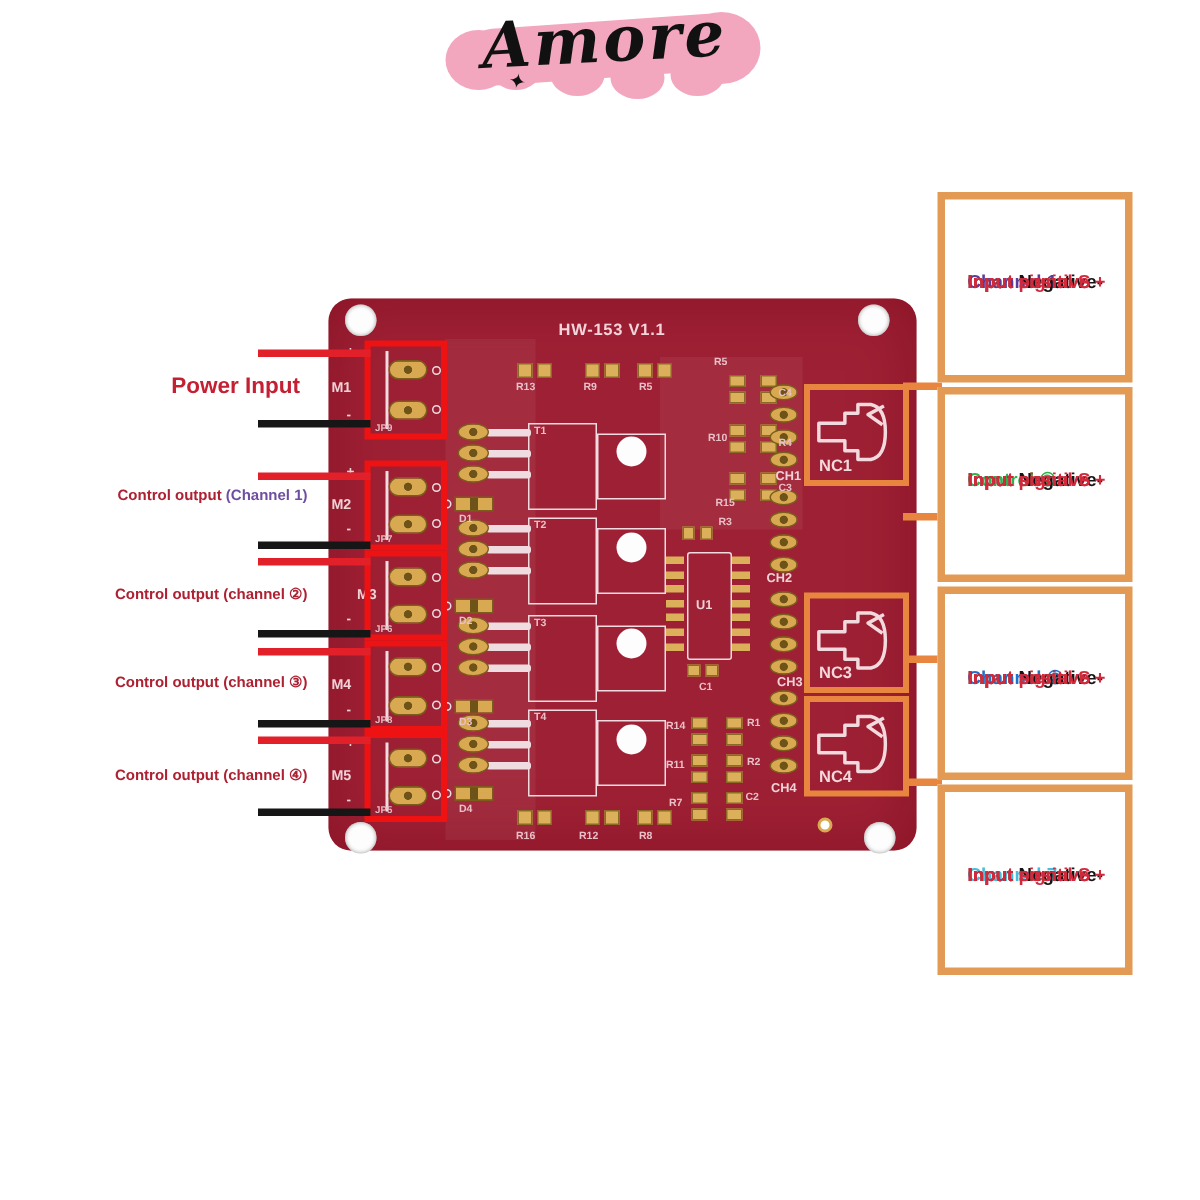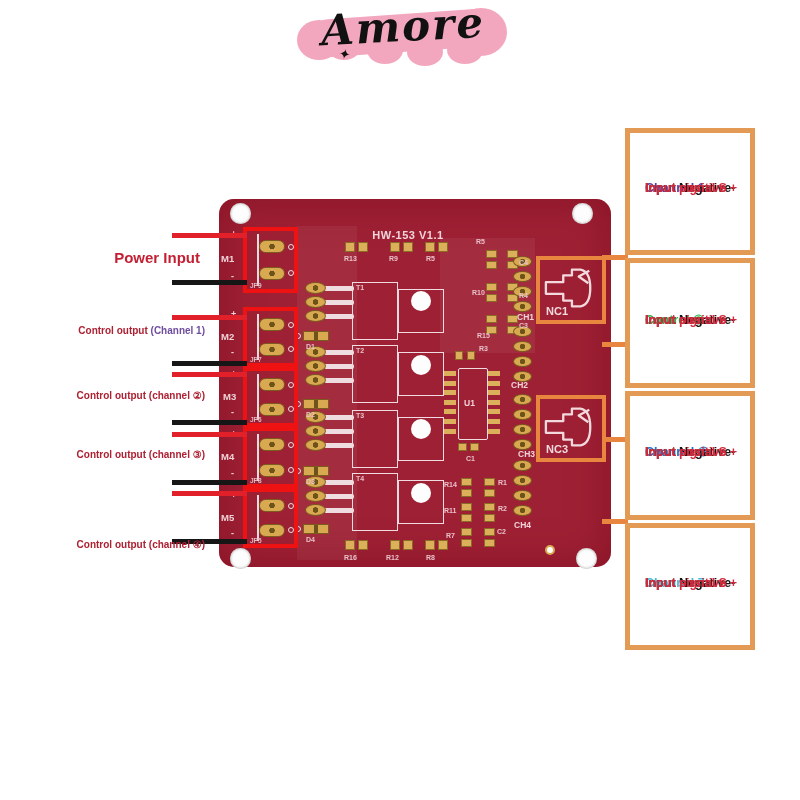--- a/index.html
+++ b/index.html
@@ -88,21 +88,21 @@
   </div>
 
   <div class="pcb"></div>
   <div class="patch" style="left:297px;top:226px;width:60px;height:334px;"></div>
   <div class="patch" style="left:440px;top:238px;width:95px;height:115px;"></div>
   <div class="hole" style="left:230px;top:203px;width:21px;height:21px;"></div>
   <div class="hole" style="left:572px;top:203px;width:21px;height:21px;"></div>
   <div class="hole" style="left:230px;top:548px;width:21px;height:21px;"></div>
   <div class="hole" style="left:576px;top:548px;width:21px;height:21px;"></div>
   <div class="via" style="left:545px;top:545px;width:10px;height:10px;"></div>
-  <div class="pcb-title" style="left:367px;top:214px;width:82px;margin-top:15px;">HW-153 V1.1</div>
+  <div class="pcb-title" style="left:367px;top:214px;width:82px;">HW-153 V1.1</div>
 
   <div id="decor" style="left:0;top:0;width:800px;height:800px;">
       <div class="trace" style="left: 324px; top: 286px; width: 30px; height: 5px;"></div>
       <div class="oval-pad" style="left: 305px; top: 282px; width: 21px; height: 12px;"></div>
       <div class="trace" style="left: 324px; top: 300px; width: 30px; height: 5px;"></div>
       <div class="oval-pad" style="left: 305px; top: 296px; width: 21px; height: 12px;"></div>
       <div class="trace" style="left: 324px; top: 314px; width: 30px; height: 5px;"></div>
       <div class="oval-pad" style="left: 305px; top: 310px; width: 21px; height: 12px;"></div>
       <div class="trace" style="left: 324px; top: 350px; width: 30px; height: 5px;"></div>
       <div class="oval-pad" style="left: 305px; top: 346px; width: 21px; height: 12px;"></div>
@@ -280,21 +280,21 @@
       <div class="t-pad" style="top:7px;"></div>
       <div class="t-pad" style="bottom:7px;"></div>
       <div class="t-ring" style="top:11px;"></div>
       <div class="t-ring" style="bottom:11px;"></div>
       <div class="t-jp silk">JP7</div>
     </div>
   </div>
 
   <div class="term" style="left:218px;top:367px;height:60px;">
     <div class="t-sign" style="left:13px;top:2px;">+</div>
-    <div class="t-m" style="left:5px;top:24px;">M3</div>
+    <div class="t-m" style="left:20px;top:24px;">M3</div>
     <div class="t-sign" style="left:13px;bottom:10px;">-</div>
     <div class="t-box">
       <div class="t-div" style="left:10px;top:3px;bottom:3px;"></div>
       <div class="t-pad" style="top:7px;"></div>
       <div class="t-pad" style="bottom:7px;"></div>
       <div class="t-ring" style="top:11px;"></div>
       <div class="t-ring" style="bottom:11px;"></div>
       <div class="t-jp silk">JP6</div>
     </div>
   </div>
@@ -338,20 +338,29 @@
   </div>
   <div class="nc-box" style="left:536px;top:395px;height:67px;">
     <svg viewBox="0 0 60 56" width="60" height="54" style="left:0;top:1px;">
       <g fill="none" stroke="#f2d9dd" stroke-width="2.4" stroke-linejoin="round">
         <path d="M5 22 h18 v-7 h9 v-6 h9 q10 2 10 19 q0 17 -10 19 h-9 v-6 h-9 v-7 h-18 z"></path>
         <path d="M50 10 l-11 6 10 7"></path>
       </g>
     </svg>
     <div class="silk-lg" style="left:6px;bottom:3px;">NC3</div>
   </div>
+  <div class="nc-box" style="left:536px;top:464px;height:67px;">
+    <svg viewBox="0 0 60 56" width="60" height="54" style="left:0;top:1px;">
+      <g fill="none" stroke="#f2d9dd" stroke-width="2.4" stroke-linejoin="round">
+        <path d="M5 22 h18 v-7 h9 v-6 h9 q10 2 10 19 q0 17 -10 19 h-9 v-6 h-9 v-7 h-18 z"></path>
+        <path d="M50 10 l-11 6 10 7"></path>
+      </g>
+    </svg>
+    <div class="silk-lg" style="left:6px;bottom:3px;">NC4</div>
+  </div>
 
   <div class="wire red" style="top:233px;"></div>
   <div class="wire black" style="top:280px;"></div>
   <div class="wire red" style="top:315px;"></div>
   <div class="wire black" style="top:361px;"></div>
   <div class="wire red" style="top:372px;"></div>
   <div class="wire black" style="top:420px;"></div>
   <div class="wire red" style="top:432px;"></div>
   <div class="wire black" style="top:480px;"></div>
   <div class="wire red" style="top:491px;"></div>
@@ -368,21 +377,21 @@
     <span class="chan1" style="position:static;">(Channel 1)</span>
   </div>
   <div class="lbl lbl-ctrl" style="left:30px;top:390px;width:175px;">
     <span style="position:static;">Control output</span>
     <span style="position:static;">(channel ②)</span>
   </div>
   <div class="lbl lbl-ctrl" style="left:30px;top:449px;width:175px;">
     <span style="position:static;">Control output</span>
     <span style="position:static;">(channel ③)</span>
   </div>
-  <div class="lbl lbl-ctrl" style="left:30px;top:539px;width:175px;">
+  <div class="lbl lbl-ctrl" style="left:30px;top:511px;width:175px;">
     <span style="position:static;">Control output</span>
     <span style="position:static;">(channel ④)</span>
   </div>
 
   <div class="info-box" style="top:128px;height:127px;">
     <span class="ch1-t">Channel 1</span>
     <span class="line-neg">Input Negative-</span>
     <span class="line-pos">Input positive +</span>
     <span class="line-pos">Input signal S</span>
   </div>

